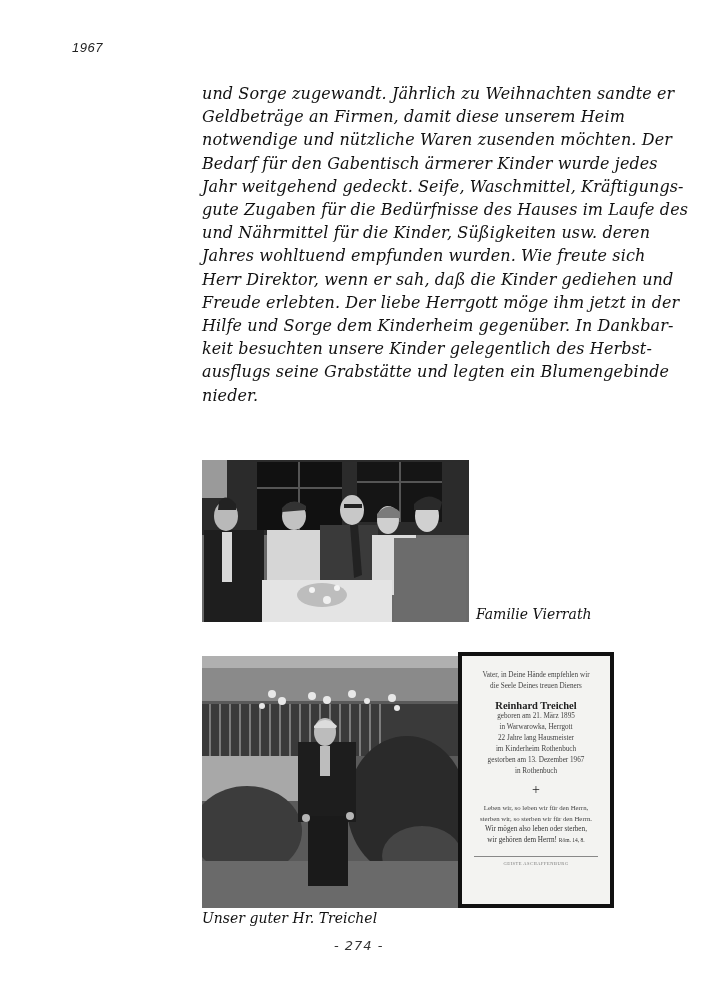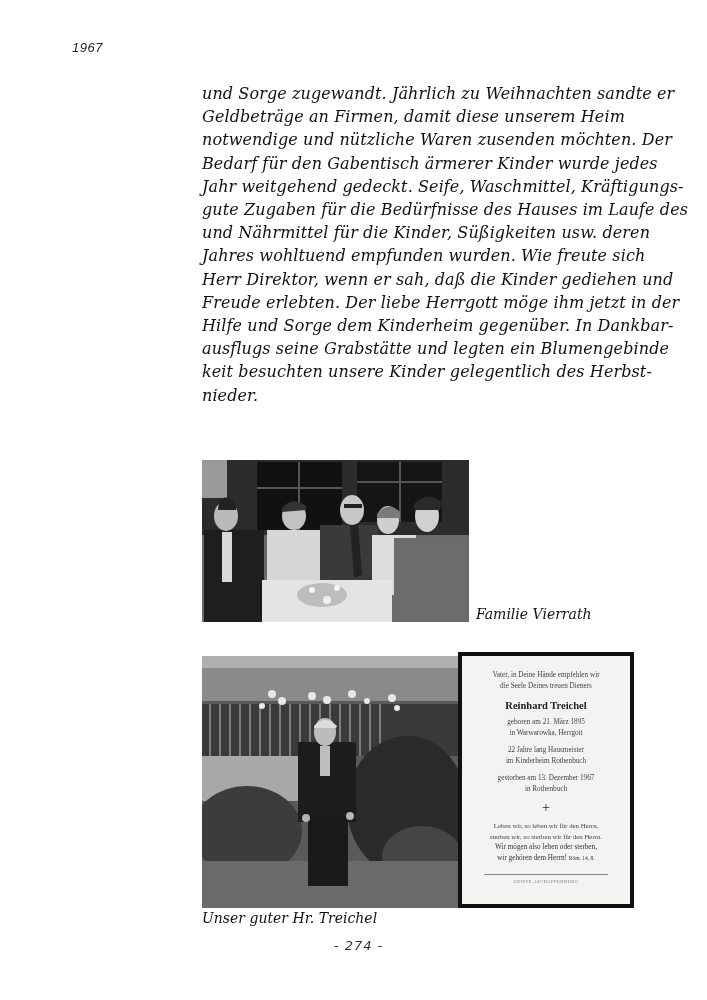--- a/index.html
+++ b/index.html
@@ -14,26 +14,26 @@
   .photo { position:absolute; overflow:hidden; background:#555; }
   .photo svg { display:block; width:100%; height:100%; }
   #photo-family { left:202px; top:460px; width:267px; height:162px; }
   #photo-treichel { left:202px; top:656px; width:257px; height:252px; }
   .caption { position:absolute; font-family:"DejaVu Serif", serif; font-style:italic;
              font-size:14px; color:#111; }
   #caption-family { left:476px; top:606px; }
   #caption-treichel { left:202px; top:910px; }
   .page-number { position:absolute; left:334px; top:938px; font-family:"DejaVu Sans", sans-serif;
                  font-style:italic; font-size:13px; color:#333; letter-spacing:1px; }
-  .card { position:absolute; left:458px; top:652px; width:176px; height:256px;
+  .card { position:absolute; left:458px; top:652px; width:156px; height:256px;
           box-sizing:border-box; border:4px solid #111; background:#f3f3f1;
           font-family:"Liberation Serif", serif; text-align:center; color:#333; }
   .card .verse { font-size:7.2px; line-height:11px; margin-top:14px; color:#444; }
   .card .name { font-size:10.5px; font-weight:bold; margin-top:8px; color:#222; }
-  .card .block { font-size:7.2px; line-height:11px; margin-top:6px; color:#444; }
+  .card .block { font-size:7.2px; line-height:11px; color:#444; }
   .card .cross { font-size:14px; margin-top:6px; color:#222; line-height:14px; }
   .card .psalm { font-size:6.8px; line-height:10.5px; margin-top:6px; color:#444; }
   .card .psalm2 { font-size:7.2px; line-height:11px; color:#333; }
   .card .ref { font-size:5.5px; }
   .card .rule { width:124px; margin:10px auto 0; border-top:1px solid #888; }
   .card .printer { font-size:4.5px; margin-top:4px; color:#777; letter-spacing:0.5px; }
 </style>
 </head>
 <body>
 
@@ -44,22 +44,22 @@
   <span class="line">Geldbeträge an Firmen, damit diese unserem Heim</span>
   <span class="line">notwendige und nützliche Waren zusenden möchten. Der</span>
   <span class="line">Bedarf für den Gabentisch ärmerer Kinder wurde jedes</span>
   <span class="line">Jahr weitgehend gedeckt. Seife, Waschmittel, Kräftigungs-</span>
   <span class="line">gute Zugaben für die Bedürfnisse des Hauses im Laufe des</span>
   <span class="line">und Nährmittel für die Kinder, Süßigkeiten usw. deren</span>
   <span class="line">Jahres wohltuend empfunden wurden. Wie freute sich</span>
   <span class="line">Herr Direktor, wenn er sah, daß die Kinder gediehen und</span>
   <span class="line">Freude erlebten. Der liebe Herrgott möge ihm jetzt in der</span>
   <span class="line">Hilfe und Sorge dem Kinderheim gegenüber. In Dankbar-</span>
+  <span class="line">keit besuchten unsere Kinder gelegentlich des Herbst-</span>
   <span class="line">ausflugs seine Grabstätte und legten ein Blumengebinde</span>
-  <span class="line">keit besuchten unsere Kinder gelegentlich des Herbst-</span>
   <span class="line">nieder.</span>
 </div>
 
 <div class="photo" id="photo-family" title="Black-and-white photo of five people seated at a table">
   <svg viewBox="0 0 267 162" preserveAspectRatio="none">
     <rect x="0" y="0" width="267" height="162" fill="#6a6a6a"></rect>
     <rect x="0" y="0" width="267" height="75" fill="#2b2b2b"></rect>
     <rect x="55" y="2" width="85" height="68" fill="#111"></rect>
     <rect x="155" y="2" width="85" height="60" fill="#151515"></rect>
     <line x1="97" y1="2" x2="97" y2="70" stroke="#555" stroke-width="2"></line>

